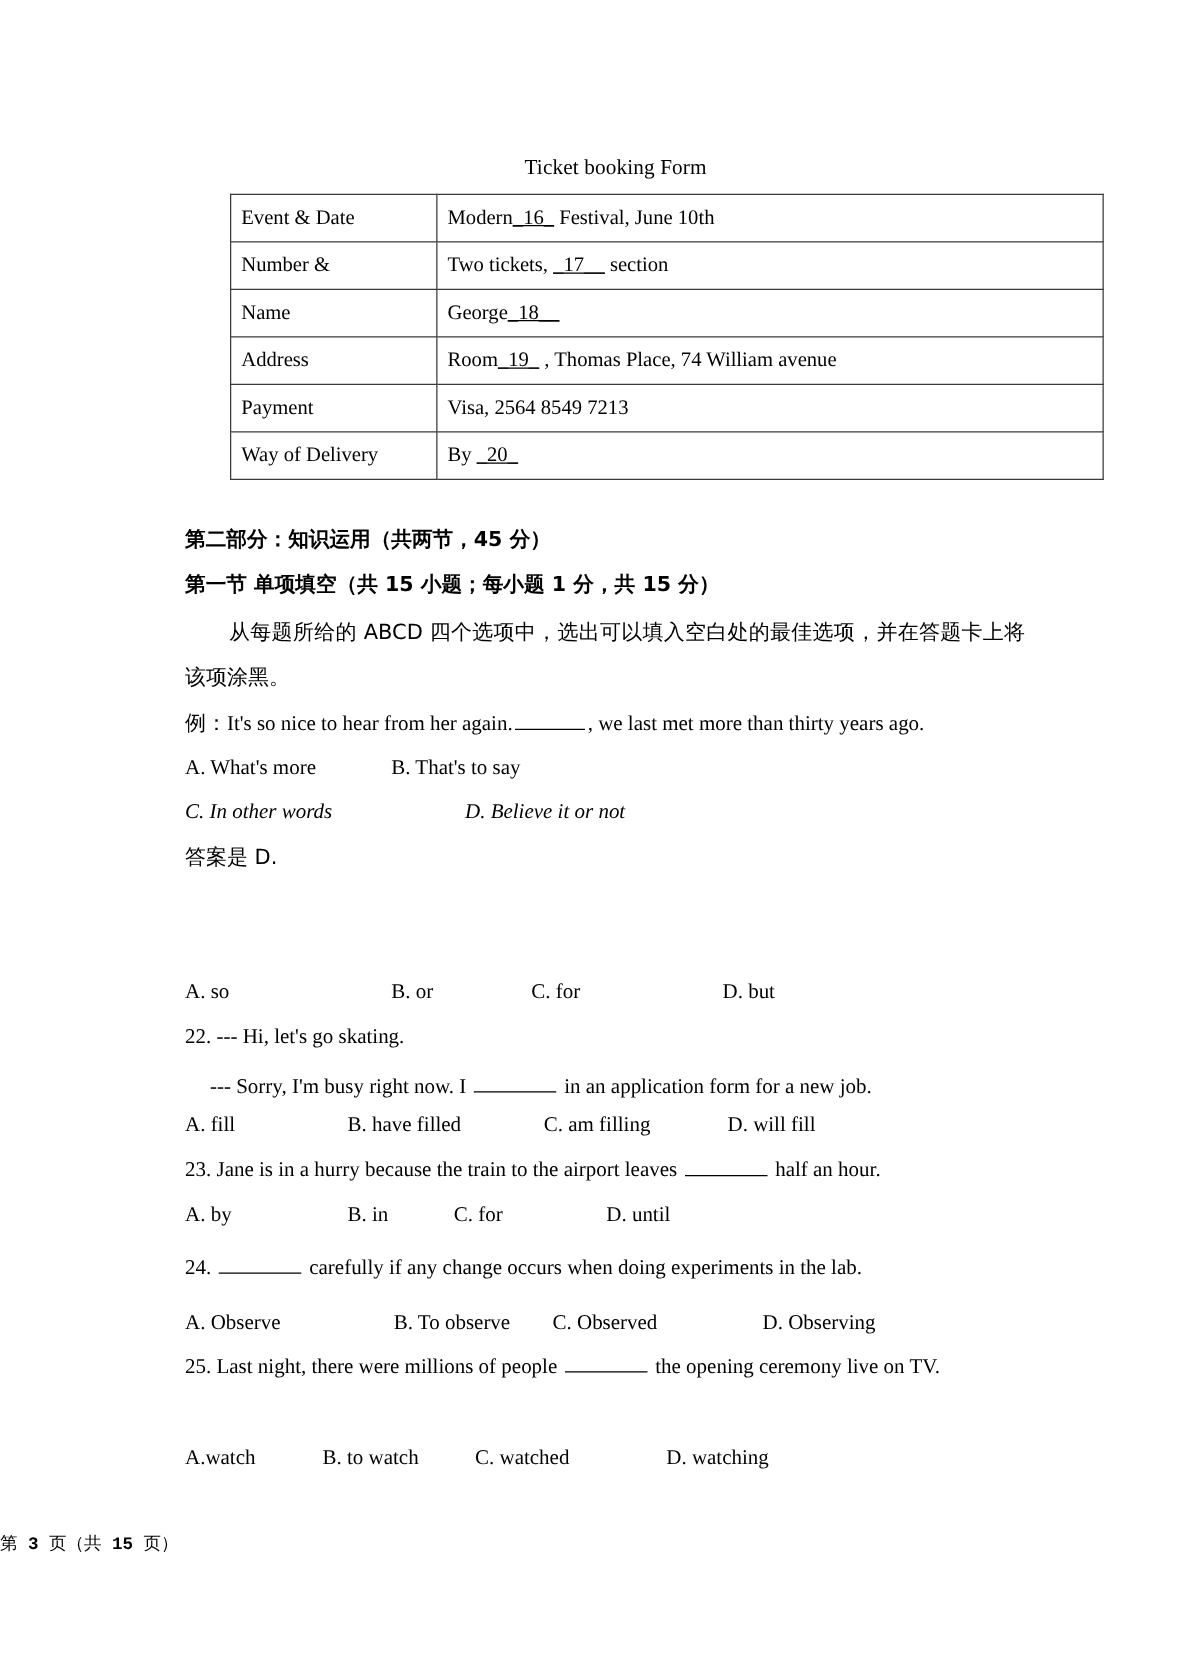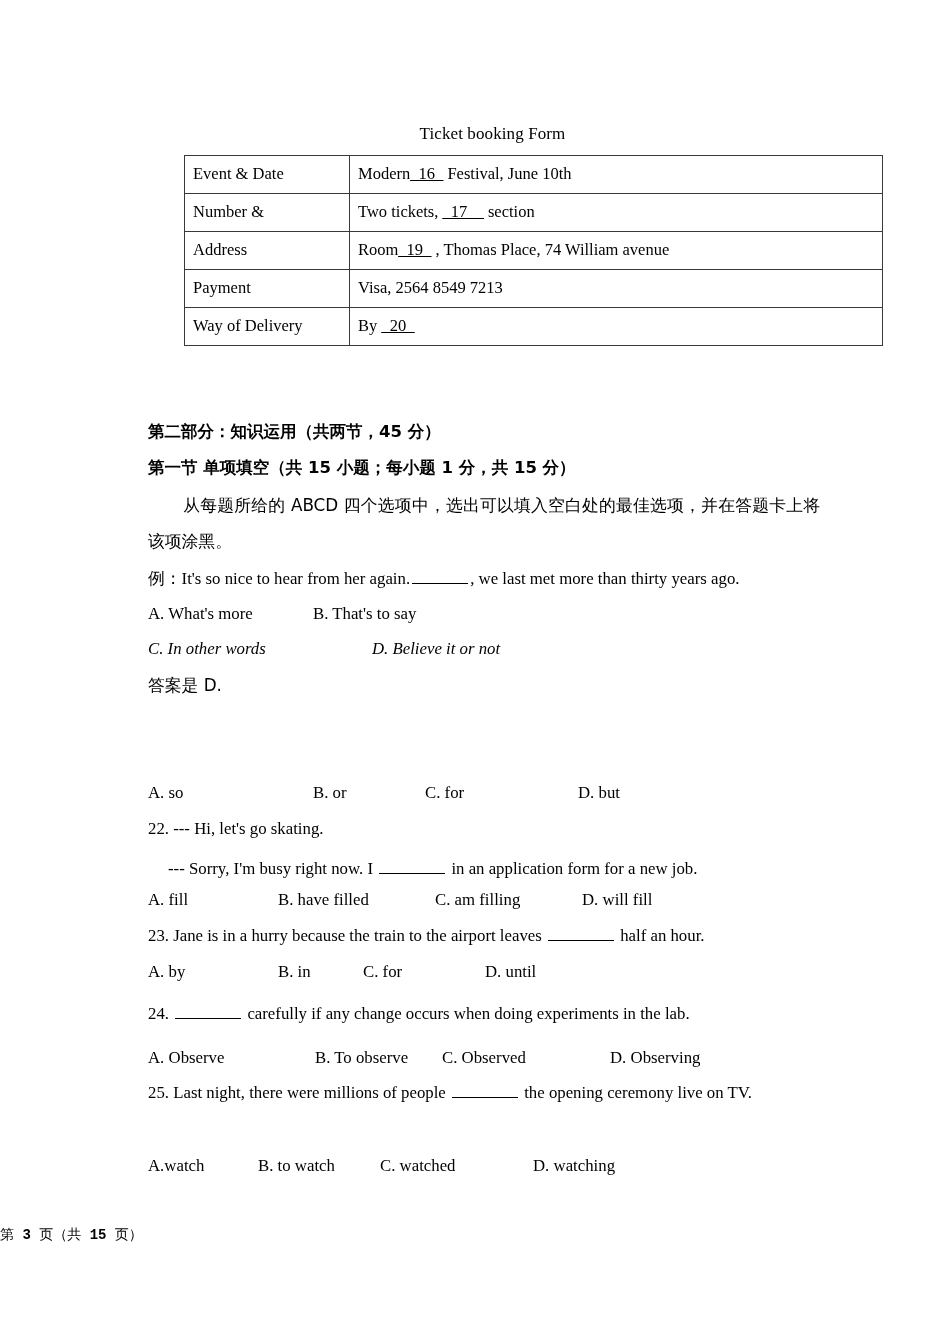--- a/index.html
+++ b/index.html
@@ -124,20 +124,24 @@
     <tbody>
       <tr>
         <td class="label-cell">Event &amp; Date</td>
         <td><span>Modern</span><span class="blank">_16_</span><span> Festival, June 10th</span></td>
       </tr>
       <tr>
         <td class="label-cell">Number &amp;</td>
         <td><span>Two tickets, </span><span class="blank">_17__</span><span> section</span></td>
       </tr>
       <tr>
+        <td class="label-cell">Name</td>
+        <td><span>George</span><span class="blank">_18__</span><span></span></td>
+      </tr>
+      <tr>
         <td class="label-cell">Address</td>
         <td><span>Room</span><span class="blank">_19_</span><span> , Thomas Place, 74 William avenue</span></td>
       </tr>
       <tr>
         <td class="label-cell">Payment</td>
         <td><span>Visa, 2564 8549 7213</span><span class="blank"></span><span></span></td>
       </tr>
       <tr>
         <td class="label-cell">Way of Delivery</td>
         <td><span>By </span><span class="blank">_20_</span><span></span></td>

